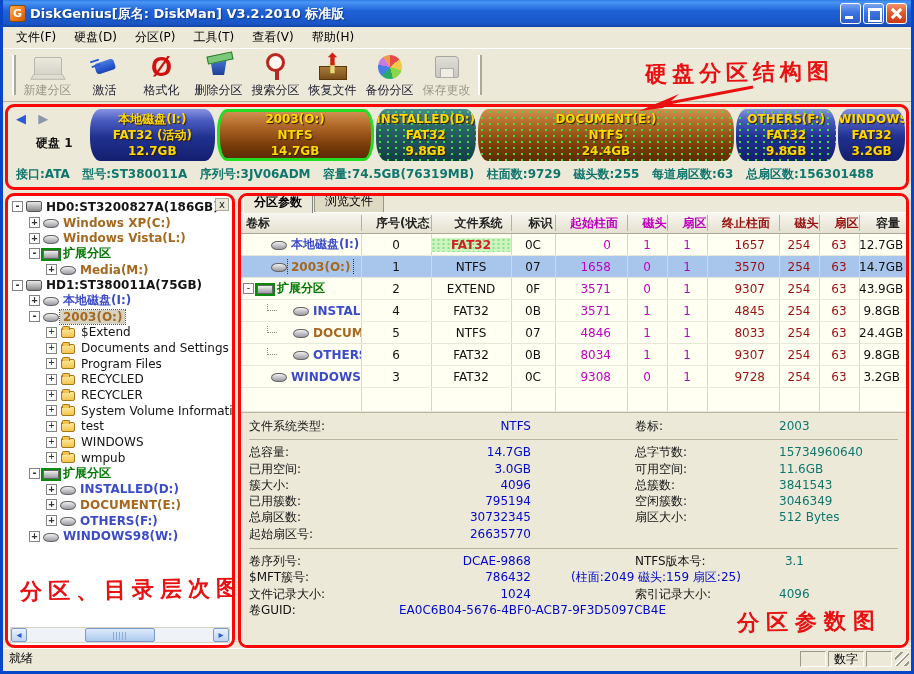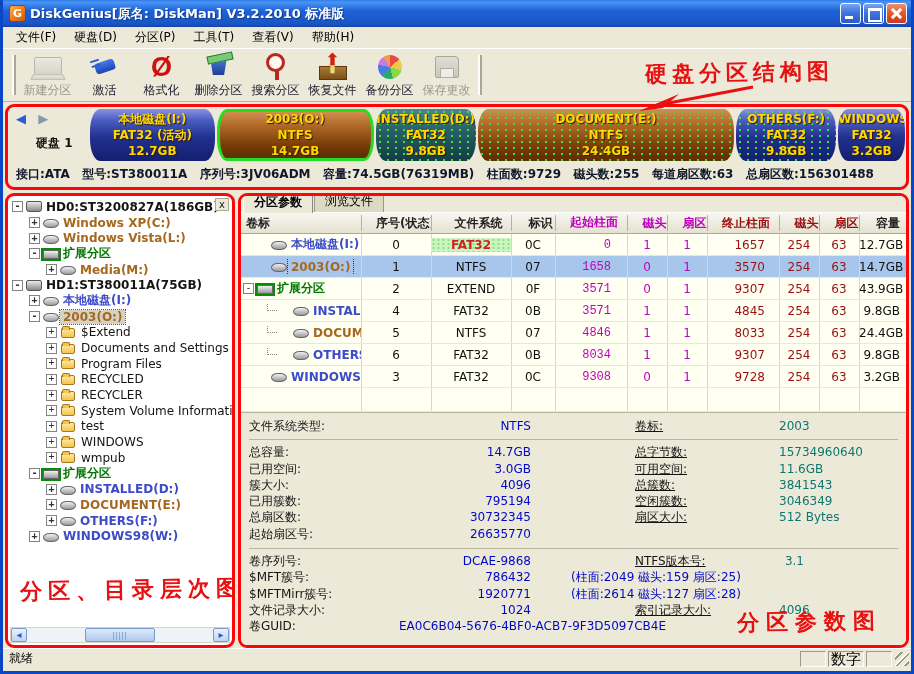--- a/index.html
+++ b/index.html
@@ -72,21 +72,21 @@
     display:flex; flex-direction:column; justify-content:center; line-height:16px; overflow:hidden; white-space:nowrap;
     text-shadow:1px 1px 1px #301800; }
   .p-blue { background:linear-gradient(180deg,#8893e2 0%,#4a5cc0 22%,#20308e 55%,#131f6e 100%); }
   .p-brown { background:linear-gradient(180deg,#d09050 0%,#b06828 30%,#7a3c08 72%,#5e2c04 100%); }
   .p-teal { background:linear-gradient(180deg,#4a8890 0%,#2a6068 40%,#123c46 100%); }
   .dots { background-image:radial-gradient(circle,#3ae23a 1px,transparent 1.4px),linear-gradient(180deg,rgba(0,0,0,0) 0,rgba(0,0,0,0) 100%); background-size:8px 6px,100% 100%; }
   .p-teal.dots { background-image:radial-gradient(circle,#3ae23a 1px,transparent 1.4px),linear-gradient(180deg,#4a8890 0%,#2a6068 40%,#123c46 100%); }
   .p-brown.dots { background-image:radial-gradient(circle,#3ae23a 1px,transparent 1.4px),linear-gradient(180deg,#d09050 0%,#b06828 30%,#7a3c08 72%,#5e2c04 100%); }
   .p-blue.dots { background-image:radial-gradient(circle,#3ae23a 1px,transparent 1.4px),linear-gradient(180deg,#8893e2 0%,#4a5cc0 22%,#20308e 55%,#131f6e 100%); }
   .p-sel { border:3px solid #22DD22; }
-  .diskinfo { height:22px; line-height:22px; padding-left:8px; color:#0f172a; font-weight:600; white-space:pre; overflow:hidden; }
+  .diskinfo { height:22px; line-height:22px; padding-left:8px; color:#0f766e; font-weight:600; white-space:pre; overflow:hidden; }
 
   
   .main { display:flex; gap:3px; margin:3px 2px 0; height:455px; }
 
   
   .panel-left { width:230px; background:#fff; position:relative; overflow:hidden; }
   .tree { padding-top:3px; }
   .titem { height:15.7px; display:flex; align-items:center; white-space:nowrap; overflow:hidden; cursor:default; }
   .titem .tlabel { padding:0 3px; }
   .titem.b { font-weight:bold; }
@@ -125,21 +125,21 @@
       linear-gradient(#D8D8C6,#D8D8C6);
     background-size:1px 100%; background-repeat:no-repeat;
     background-position:120px 0,190px 0,270px 0,314px 0,386px 0,426px 0,466px 0,538px 0,578px 0,618px 0; }
   .thead { height:21px; display:flex; background:linear-gradient(180deg,#F8F7F0,#E4E1D0); border-bottom:1px solid #ACA899; font-weight:600; color:#222;
     background-image:linear-gradient(#B4B2A0,#B4B2A0),linear-gradient(#B4B2A0,#B4B2A0),linear-gradient(#B4B2A0,#B4B2A0),linear-gradient(#B4B2A0,#B4B2A0),linear-gradient(#B4B2A0,#B4B2A0),linear-gradient(#B4B2A0,#B4B2A0),linear-gradient(#B4B2A0,#B4B2A0),linear-gradient(#B4B2A0,#B4B2A0),linear-gradient(#B4B2A0,#B4B2A0),linear-gradient(#B4B2A0,#B4B2A0),linear-gradient(180deg,#F8F7F0,#E4E1D0);
     background-size:1px 80%,1px 80%,1px 80%,1px 80%,1px 80%,1px 80%,1px 80%,1px 80%,1px 80%,1px 80%,100% 100%;
     background-repeat:no-repeat;
     background-position:120px 2px,190px 2px,270px 2px,314px 2px,386px 2px,426px 2px,466px 2px,538px 2px,578px 2px,618px 2px,0 0; }
   .hcell { line-height:20px; overflow:hidden; white-space:nowrap; }
   .c1 { width:120px; } .c2 { width:70px; } .c3 { width:80px; } .c4 { width:44px; }
-  .c5 { width:72px;font-family:Liberation Mono, monospace; } .c6 { width:40px; } .c7 { width:40px; }
+  .c5 { width:72px; } .c6 { width:40px; } .c7 { width:40px; }
   .c8 { width:72px; } .c9 { width:40px; } .c10 { width:40px; } .c11 { flex:1; }
   .al { padding-left:5px; text-align:left; } .cm { text-align:center;padding-left:15px; } .ar { text-align:right; padding-right:6px; }
 
   .trow { height:22px; display:flex; align-items:center; border-bottom:1px solid #E8E8D8; font-size:12px; color:#111; }
   .trow.sel { background-color:#A8C6EC; }
   .trow .c1 { display:flex; align-items:center; padding-left:16px; overflow:hidden; white-space:nowrap; }
   .trow.hasexp .c1 { padding-left:2px; }
   .trow.ind .c1 { padding-left:26px; }
   .trow.ind .c1::before { content:""; width:9px; height:12px; min-width:9px; border-left:1px dotted #888; border-bottom:1px dotted #888; margin:-8px 2px 4px 0; }
   .rlabel { font-weight:bold; padding:1px 3px; }
@@ -153,29 +153,29 @@
   .c11 { text-align:right; padding-right:6px; }
   .fs-active { background:#CCF4C0; background-image:radial-gradient(circle,#8ADF80 1px,transparent 1.2px); background-size:5px 4px; color:#D02020; font-weight:bold; }
   .tfill { height:24px; border-bottom:1px solid #E8E8D8; }
 
   
   .details { flex:1; background:#ECE9D8; border-top:1px solid #B8B5A0; padding:5px 8px 2px; color:#141414; overflow:hidden; }
   .drow { display:flex; line-height:16.3px; white-space:nowrap;gap:32px; }
   .dl1 { width:118px; min-width:118px; }
   .dv1 { min-width:132px; text-align:right; color:#0008C8; }
   .dx1 { color:#0008C8; padding-left:8px; }
-  .dl2 { width:112px; min-width:112px; margin-left:32px;text-decoration:underline; }
+  .dl2 { width:112px; min-width:112px; margin-left:32px; }
   .dv2 { flex:1; text-align:right; padding-right:94px; color:#0f766e; }
   .sec1 .drow:first-child { border-bottom:1px solid #B8B5A0; padding-bottom:5px; margin-bottom:4px; }
   .sec2 { border-top:1px solid #B8B5A0; margin-top:6px; padding-top:4px; }
 
   
   .statusbar { height:20px; margin-top:0; background:#ECE9D8; border-top:1px solid #fff; display:flex; align-items:center; padding:1px 2px 1px 6px; }
   .stext { flex:1; }
-  .sbox { height:16px; border:1px solid; border-color:#9a9a8a #fff #fff #9a9a8a; margin-left:2px; text-align:center; line-height:15px; font-size:15px; }
+  .sbox { height:16px; border:1px solid; border-color:#9a9a8a #fff #fff #9a9a8a; margin-left:2px; text-align:center; line-height:15px; font-size:12px; }
   .sb1 { width:26px; } .sb2 { width:36px; } .sb3 { width:26px; }
   .sgrip { width:14px; height:14px; margin-left:3px; cursor:nwse-resize;
     background:repeating-linear-gradient(135deg,transparent 0 3px,#fff 3px 4px,#9a9a8a 4px 6px); }
 </style>
 </head>
 <body>
 
 <div class="win">
 
   <div class="titlebar">
@@ -613,27 +613,20 @@
               <span class="dv2">3.1</span>
             </div>
             <div class="drow">
               <span class="dl1">$MFT簇号:</span>
               <span class="dv1">786432</span>
               <span class="dx1">(柱面:2049 磁头:159 扇区:25)</span>
               <span class="dl2"></span>
               <span class="dv2"></span>
             </div>
             <div class="drow">
-              <span class="dl1">$MFTMirr簇号:</span>
-              <span class="dv1">1920771</span>
-              <span class="dx1">(柱面:2614 磁头:127 扇区:28)</span>
-              <span class="dl2"></span>
-              <span class="dv2"></span>
-            </div>
-            <div class="drow">
               <span class="dl1">文件记录大小:</span>
               <span class="dv1">1024</span>
               <span class="dx1"></span>
               <span class="dl2">索引记录大小:</span>
               <span class="dv2">4096</span>
             </div>
             <div class="drow">
               <span class="dl1">卷GUID:</span>
               <span class="dv1">EA0C6B04-5676-4BF0-ACB7-9F3D5097CB4E</span>
               <span class="dx1"></span>

